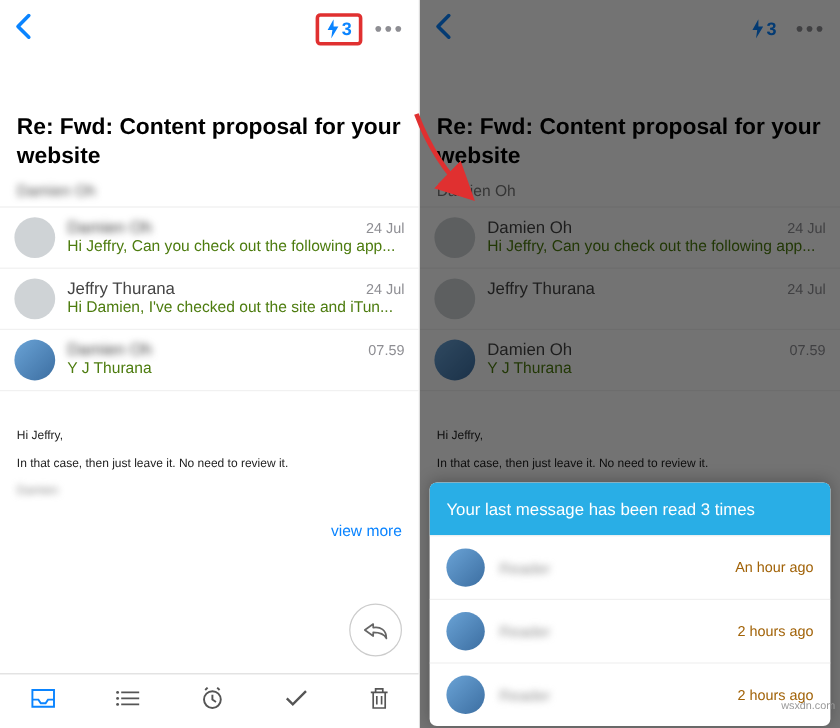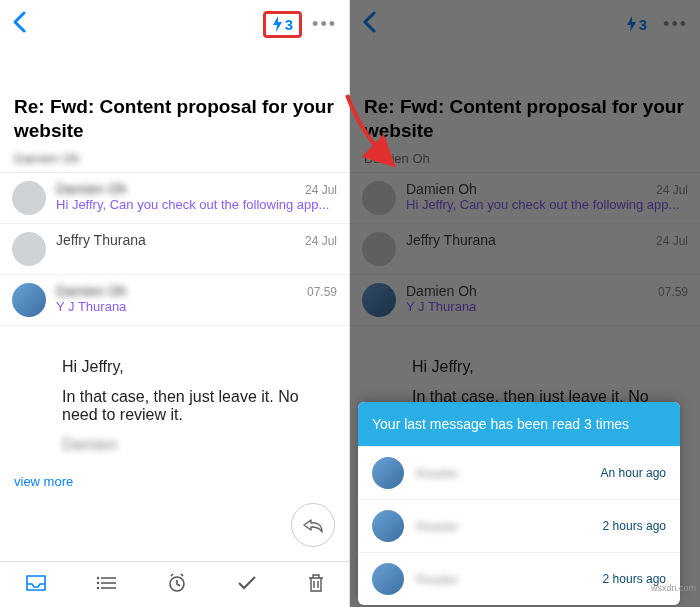--- a/index.html
+++ b/index.html
@@ -19,35 +19,35 @@
 .right .from { filter: none; color: #777; }
 .msglist { border-top: 1px solid #eee; }
 .msg { display: flex; padding: 8px 12px; gap: 10px; border-bottom: 1px solid #f1f1f1; }
 .avatar { width: 34px; height: 34px; border-radius: 50%; background: #cfd3d6; flex-shrink: 0; }
 .avatar.color { background: linear-gradient(135deg,#6aa3d6,#3c6ea1); }
 .msgmain { flex: 1; min-width: 0; }
 .row1 { display: flex; justify-content: space-between; align-items: baseline; }
 .sender { font-size: 14px; color: #444; }
 .sender.blur { filter: blur(3px); }
 .time { font-size: 12px; color: #8e8e93; }
-.preview { font-size: 13px; color: #8b5cf6; white-space: nowrap; overflow: hidden; text-overflow: ellipsis; }
-.body { padding: 32px 14px 4px; font-size: 16px; color: #222; margin-left: 48px; }
+.preview { font-size: 13px; color: #4d7c0f; white-space: nowrap; overflow: hidden; text-overflow: ellipsis; }
+.body { padding: 32px 14px 4px; font-size: 10px; color: #222; }
 .body p { margin-bottom: 12px; }
 .body .blur { filter: blur(3px); color:#888; }
-.viewmore { color: #0a84ff; font-size: 13px; padding: 4px 14px 10px; }
+.viewmore { color: #0a84ff; font-size: 13px; padding: 4px 14px 10px; text-align: right; }
 .bottombar { position: absolute; bottom: 0; left: 0; right: 0; height: 46px; border-top: 1px solid #ddd; display: flex; justify-content: space-around; align-items: center; background: #fff; }
 .bottombar .ico { color: #555; }
 .fab { position: absolute; right: 14px; bottom: 60px; width: 44px; height: 44px; border-radius: 50%; border: 1px solid #ccc; background: #fff; display: flex; align-items: center; justify-content: center; color: #555; }
 .arrow { position: absolute; top: 90px; left: 342px; z-index: 20; pointer-events: none; }
-.sheet { position: absolute; left: 8px; right: 20px; bottom: 2px; background: #fff; border-radius: 6px; box-shadow: 0 -2px 12px rgba(0,0,0,0.25); z-index: 10; overflow: hidden; }
+.sheet { position: absolute; left: 8px; right: 8px; bottom: 2px; background: #fff; border-radius: 6px; box-shadow: 0 -2px 12px rgba(0,0,0,0.25); z-index: 10; overflow: hidden; }
 .sheet-head { background: #29aee6; color: #fff; padding: 14px 14px; font-size: 14px; }
 .read-row { display: flex; align-items: center; padding: 10px 14px; gap: 12px; border-top: 1px solid #f0f0f0; }
 .read-row .avatar { width: 32px; height: 32px; background: linear-gradient(135deg,#6aa3d6,#3c6ea1); }
 .read-row .name { flex: 1; filter: blur(3px); color:#999; font-size:13px; }
-.read-row .ago { font-size: 12px; color: #0c4a6e; }
+.read-row .ago { font-size: 12px; color: #a16207; }
 .watermark { position: absolute; right: 4px; bottom: 14px; font-size: 9px; color: #999; z-index: 30; }
 </style>
 </head>
 <body>
 
 <div class="panel left">
   <div class="topbar">
     <span class="back">
       <svg width="14" height="22" viewBox="0 0 14 22">
           <path d="M12 2 L3 11 L12 20" stroke="#0a84ff" stroke-width="3" fill="none" stroke-linecap="round" stroke-linejoin="round"></path>
@@ -77,20 +77,21 @@
         <div class="preview">Hi Jeffry, Can you check out the following app...</div>
       </div>
     </div>
     <div class="msg">
       <div class="avatar"></div>
       <div class="msgmain">
         <div class="row1">
           <span class="sender">Jeffry Thurana</span>
           <span class="time">24 Jul</span>
         </div>
+        <div class="preview">Hi Damien, I've checked out the site and iTun...</div>
       </div>
     </div>
     <div class="msg">
       <div class="avatar color"></div>
       <div class="msgmain">
         <div class="row1">
           <span class="sender blur">Damien Oh</span>
           <span class="time">07.59</span>
         </div>
         <div class="preview blur">Y J Thurana</div>

